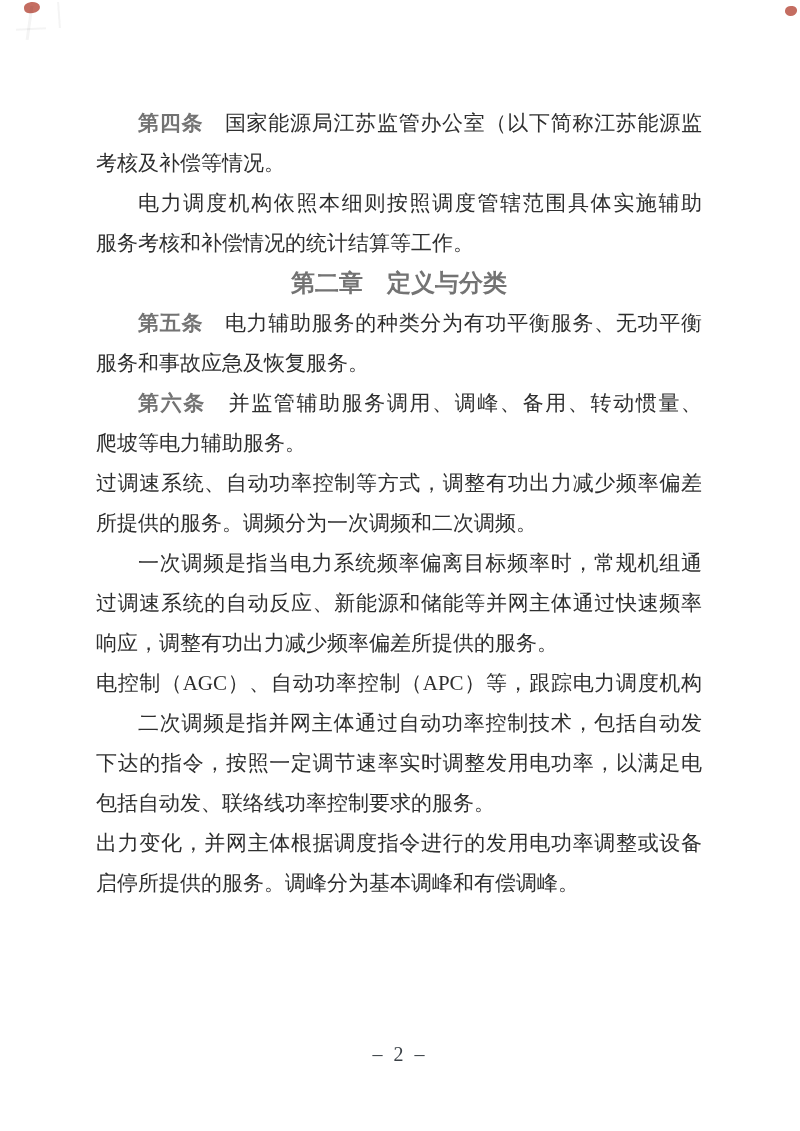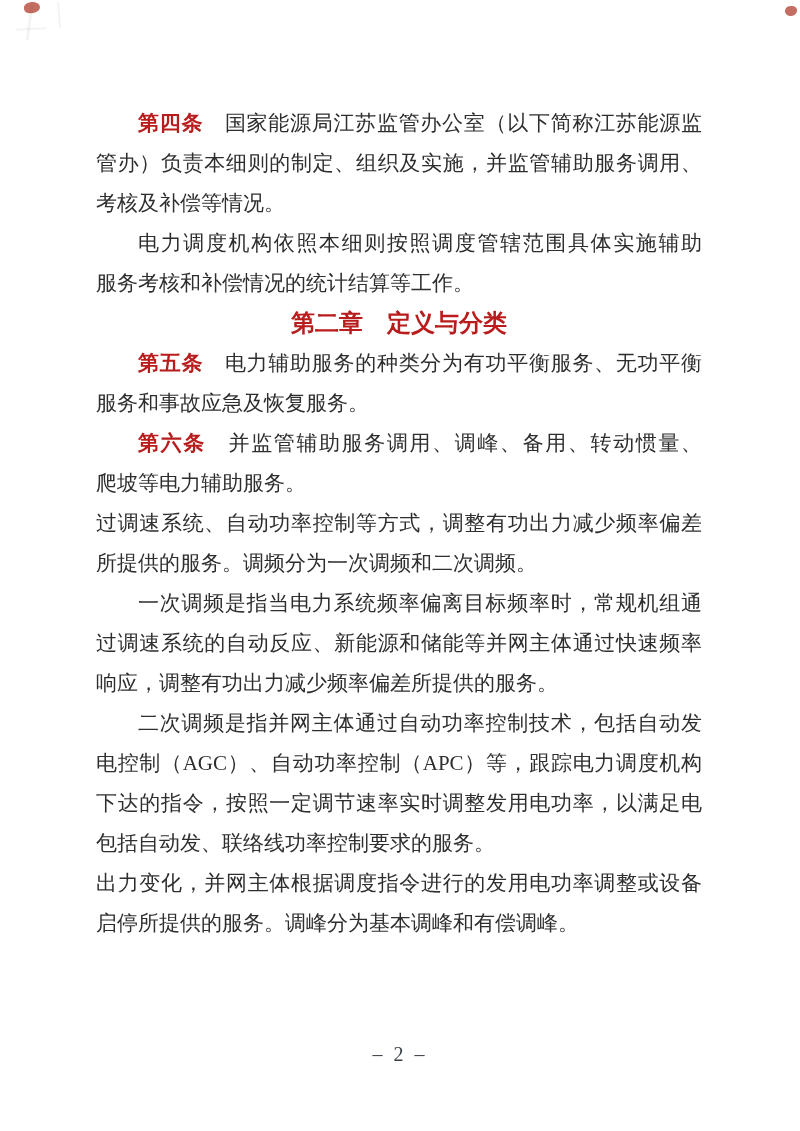--- a/index.html
+++ b/index.html
@@ -48,21 +48,21 @@
   .line.heading {
     text-align: left;
     text-align-last: center;
     -moz-text-align-last: center;
     font-size: 24px;
     height: 40px;
   }
   .line b, .line.heading b {
     font-weight: 700;
     font-family: Liberation Mono, monospace;
-    color: #b91c1c;
+    color: #737373;
   }
   
   .page-num {
     position: absolute;
     left: 0;
     right: 0;
     top: 1034px;
     height: 40px;
     line-height: 40px;
     text-align: center;
@@ -106,36 +106,35 @@
 <div class="page">
 
   <span class="red-mark tl"></span>
   <span class="red-mark tr"></span>
   <span class="gray-smudge s1"></span>
   <span class="gray-smudge s2"></span>
   <span class="gray-smudge s3"></span>
 
   <div class="doc-body">
       <div class="line indent just"><b>第四条</b><span>　国家能源局江苏监管办公室（以下简称江苏能源监</span></div>
-      <div class="line just"><span>管办）负责本细则的制定、组织及实施，并监管辅助服务调用、</span></div>
       <div class="line"><span>考核及补偿等情况。</span></div>
       <div class="line indent just"><span>电力调度机构依照本细则按照调度管辖范围具体实施辅助</span></div>
       <div class="line"><span>服务考核和补偿情况的统计结算等工作。</span></div>
       <div class="line heading"><b>第二章　定义与分类</b><span></span></div>
       <div class="line indent just"><b>第五条</b><span>　电力辅助服务的种类分为有功平衡服务、无功平衡</span></div>
       <div class="line"><span>服务和事故应急及恢复服务。</span></div>
       <div class="line indent just"><b>第六条</b><span>　并监管辅助服务调用、调峰、备用、转动惯量、</span></div>
       <div class="line"><span>爬坡等电力辅助服务。</span></div>
       <div class="line just"><span>过调速系统、自动功率控制等方式，调整有功出力减少频率偏差</span></div>
       <div class="line"><span>所提供的服务。调频分为一次调频和二次调频。</span></div>
       <div class="line indent just"><span>一次调频是指当电力系统频率偏离目标频率时，常规机组通</span></div>
       <div class="line just"><span>过调速系统的自动反应、新能源和储能等并网主体通过快速频率</span></div>
       <div class="line"><span>响应，调整有功出力减少频率偏差所提供的服务。</span></div>
+      <div class="line just"><span>电控制（AGC）、自动功率控制（APC）等，跟踪电力调度机构</span></div>
       <div class="line indent just"><span>二次调频是指并网主体通过自动功率控制技术，包括自动发</span></div>
-      <div class="line just"><span>电控制（AGC）、自动功率控制（APC）等，跟踪电力调度机构</span></div>
       <div class="line just"><span>下达的指令，按照一定调节速率实时调整发用电功率，以满足电</span></div>
       <div class="line"><span>包括自动发、联络线功率控制要求的服务。</span></div>
       <div class="line just"><span>出力变化，并网主体根据调度指令进行的发用电功率调整或设备</span></div>
       <div class="line"><span>启停所提供的服务。调峰分为基本调峰和有偿调峰。</span></div>
     </div>
 
   <div class="page-num">– 2 –</div>
 </div>
 
 </body></html>

